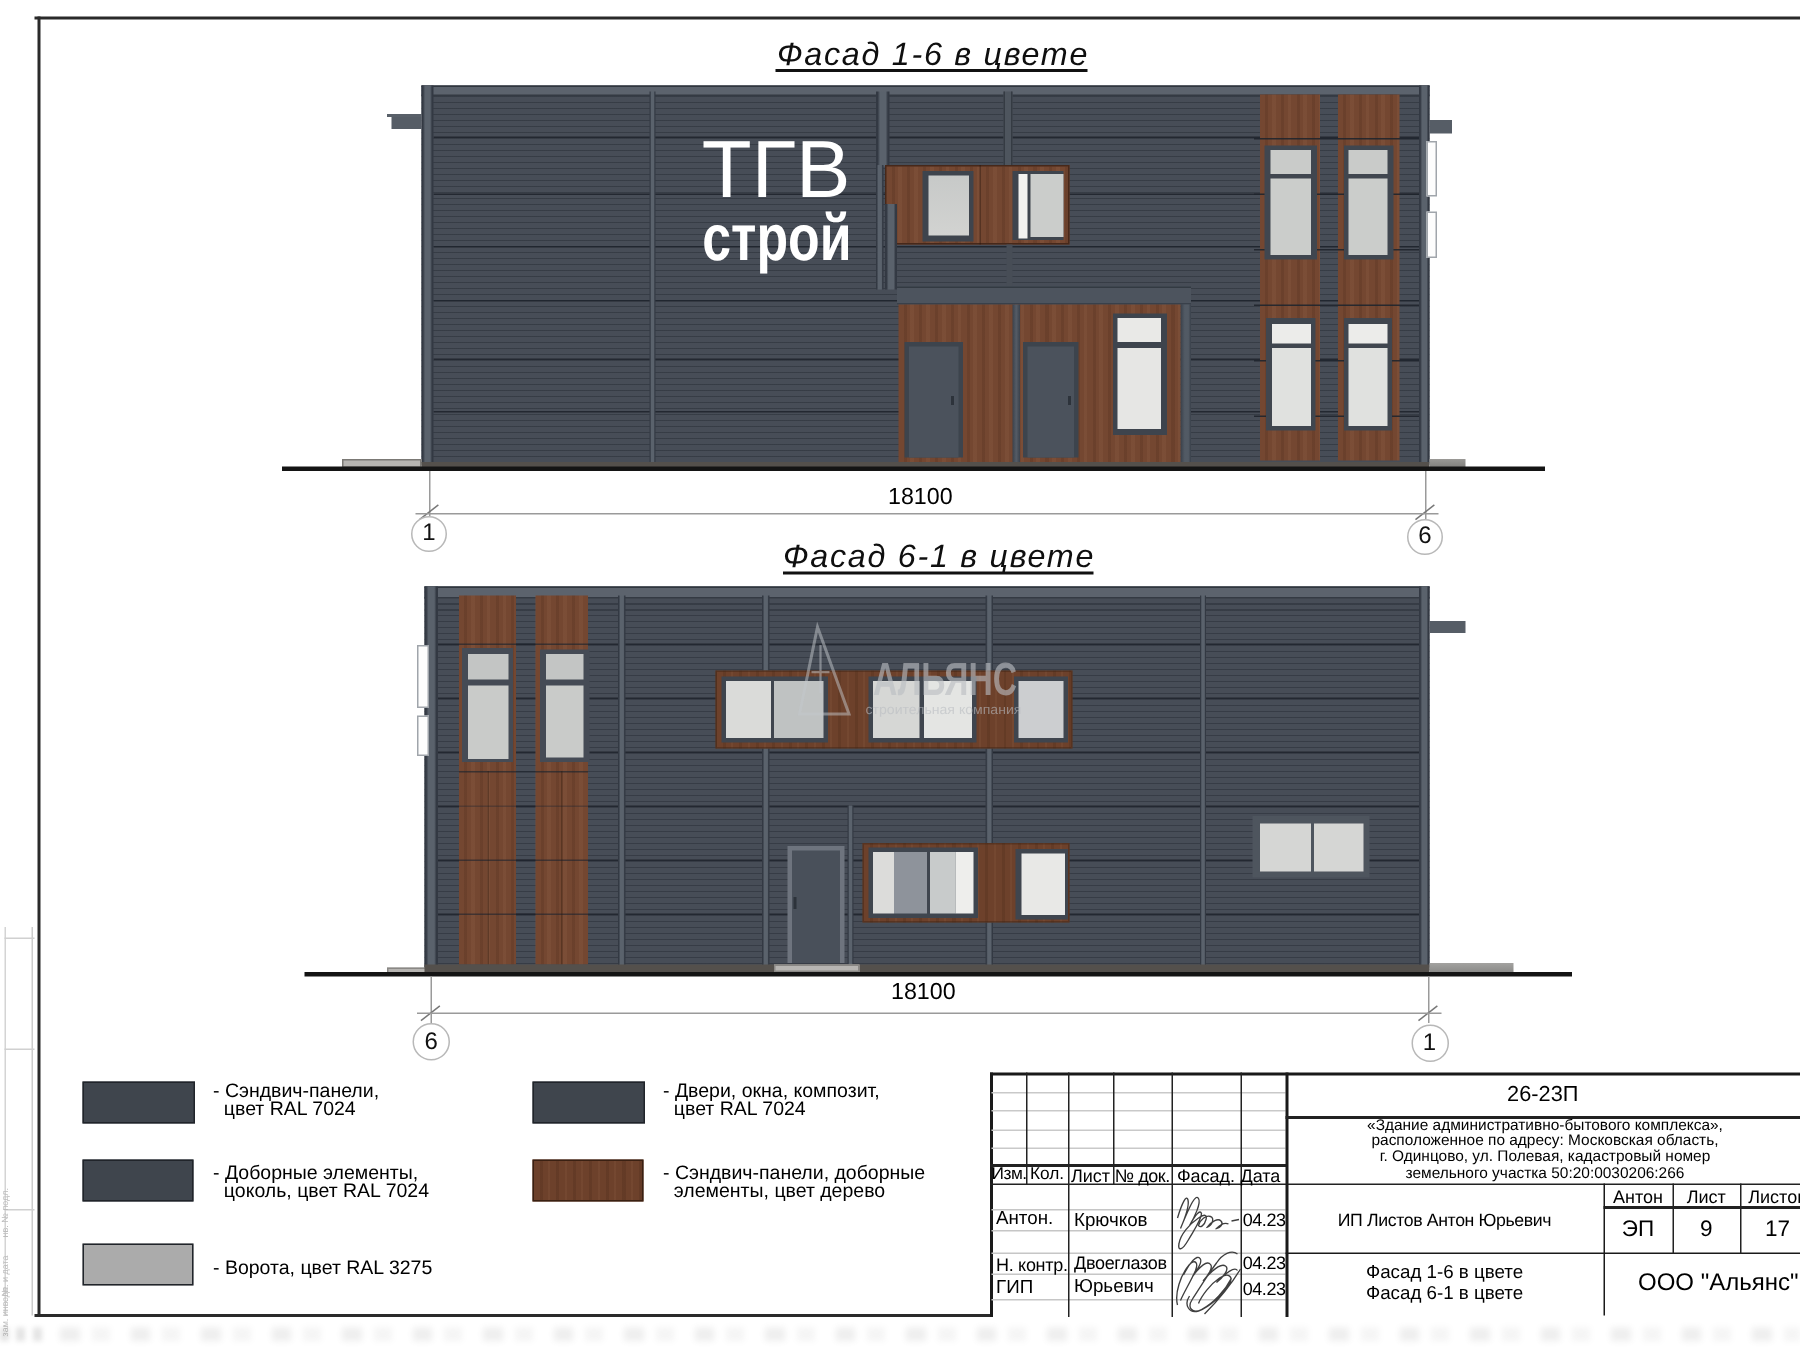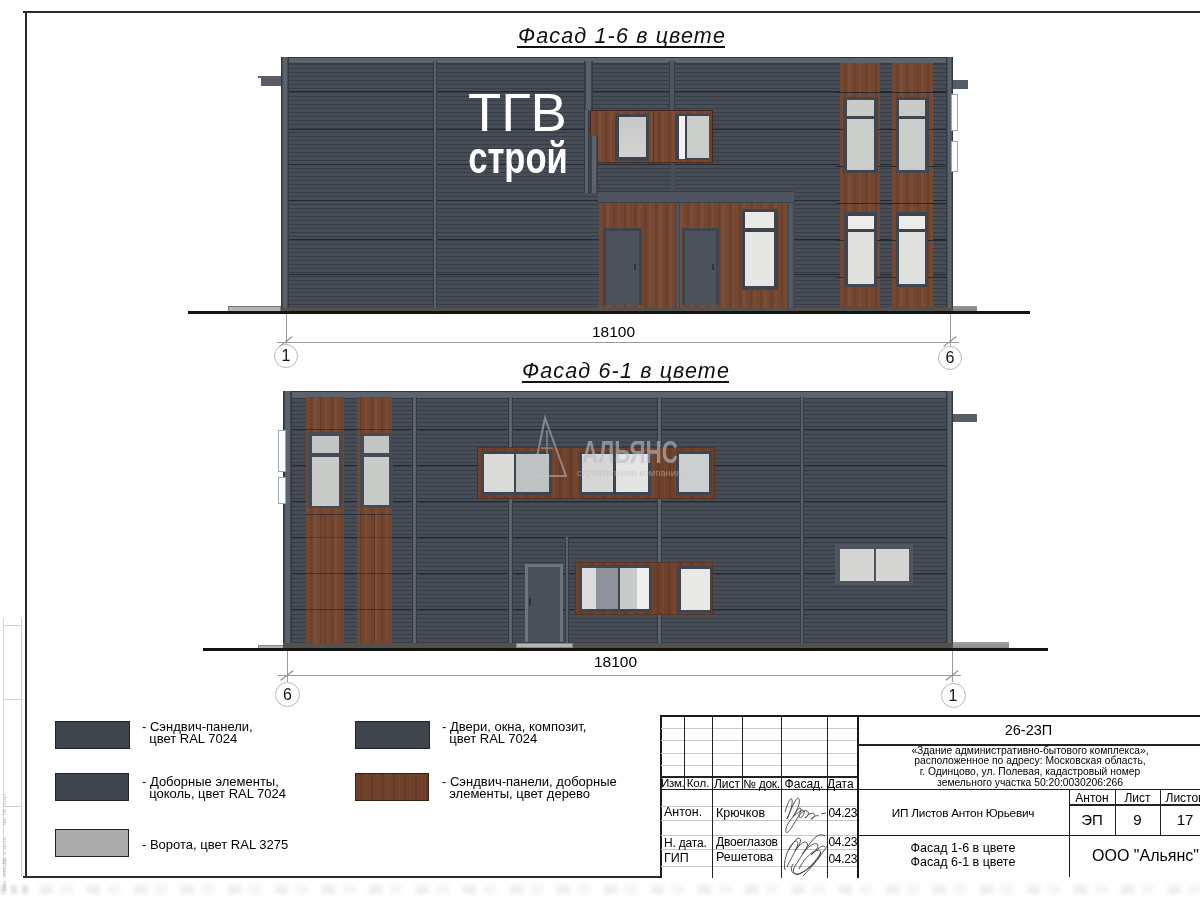--- a/index.html
+++ b/index.html
@@ -319,25 +319,25 @@
 <div class="a tb" style="left:661px;top:776.8px;width:23px;font-size:11.5px;letter-spacing:-.3px;">Изм.</div>
 <div class="a tb" style="left:684px;top:776.8px;width:28px;text-align:center;font-size:11.5px;">Кол.</div>
 <div class="a tb" style="left:712px;top:776.8px;width:30px;text-align:center;font-size:12px;">Лист</div>
 <div class="a tb" style="left:742px;top:776.8px;width:39px;text-align:center;font-size:12px;letter-spacing:-.3px;">№ док.</div>
 <div class="a tb" style="left:781px;top:776.8px;width:46px;text-align:center;font-size:12px;">Фасад.</div>
 <div class="a tb" style="left:827px;top:776.8px;width:30px;text-align:left;font-size:12px;">Дата</div>
 
 <div class="a tb" style="left:664px;top:805px;font-size:12.5px;">Антон.</div>
 <div class="a tb" style="left:716px;top:806px;font-size:12.5px;">Крючков</div>
 <div class="a tb" style="left:828.5px;top:806px;font-size:12px;letter-spacing:-.3px;">04.23</div>
-<div class="a tb" style="left:664px;top:836px;font-size:12px;letter-spacing:-.2px;">Н. дата.</div>
+<div class="a tb" style="left:664px;top:836px;font-size:12px;letter-spacing:-.2px;">Н. контр.</div>
 <div class="a tb" style="left:716px;top:835px;font-size:12px;letter-spacing:-.2px;">Двоеглазов</div>
 <div class="a tb" style="left:828.5px;top:835px;font-size:12px;letter-spacing:-.3px;">04.23</div>
 <div class="a tb" style="left:664px;top:850.5px;font-size:12.5px;">ГИП</div>
-<div class="a tb" style="left:716px;top:849.5px;font-size:12.5px;">Решетова</div>
+<div class="a tb" style="left:716px;top:849.5px;font-size:12.5px;">Юрьевич</div>
 <div class="a tb" style="left:828.5px;top:852px;font-size:12px;letter-spacing:-.3px;">04.23</div>
 
 <svg class="a" style="left:781px;top:790px;opacity:.999;" width="47" height="90" viewBox="0 0 47 90">
   <g stroke="#3f3f3f" stroke-width="0.9" fill="none">
     <path d="M4 22 C7 12,10 6,11 10 C12 14,9 22,6 29 C13 12,16 6,18 9 C20 12,15 22,12 27 C16 20,19 16,20 19 C20 23,15 30,11 37 C7 44,4 44,5 39 C6 33,12 26,18 22 C22 19,24 20,23 23 C22 27,19 29,18 27 C19 23,23 20,26 21 C29 22,27 27,24 28 C27 24,31 22,33 24 C35 26,32 29,30 29 C33 26,36 25,38 26"></path>
     <path d="M40 24 L45 23"></path>
     <path d="M4 80 C2 72,6 60,12 53 C16 49,18 52,16 57 C13 64,8 72,6 77 M8 60 C12 52,17 46,19 49 C21 51,17 57,14 61 C19 54,24 50,26 53 C28 55,24 61,21 64 C27 57,33 52,36 54 C39 56,34 62,30 65 C36 59,42 54,44 57 M44 46 C40 43,34 46,30 52 C24 60,18 70,14 76 C10 82,14 86,20 83 C28 79,36 70,40 62 M12 74 C8 80,12 86,18 84 C26 81,34 73,38 67 C42 61,38 58,32 62 C26 66,20 74,18 79 M22 86 C30 78,40 66,46 56"></path>
   </g>
 </svg>
 

